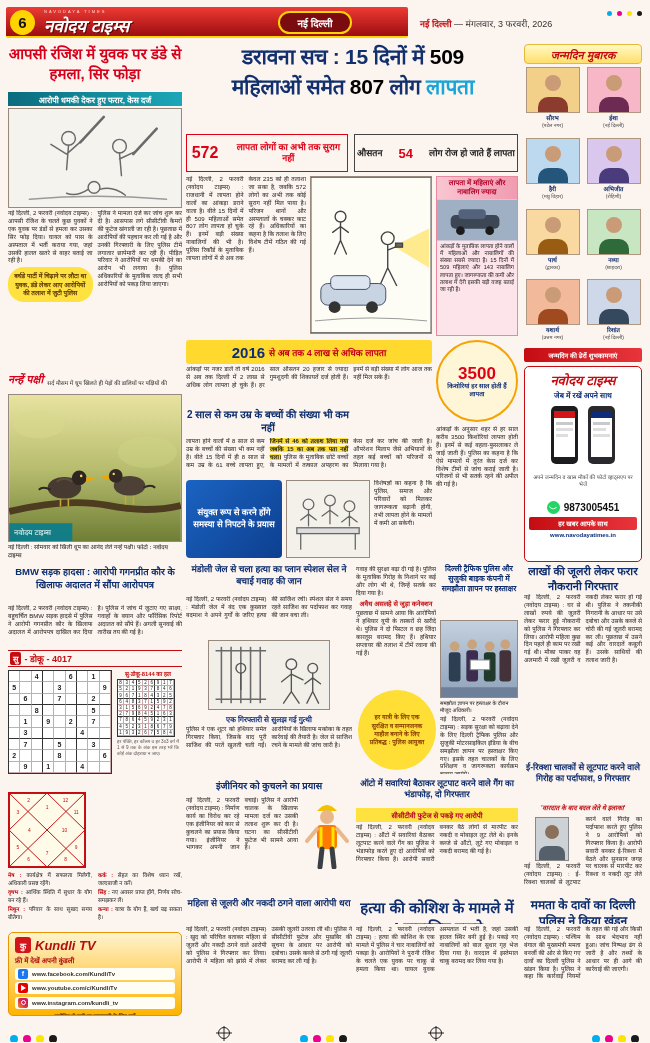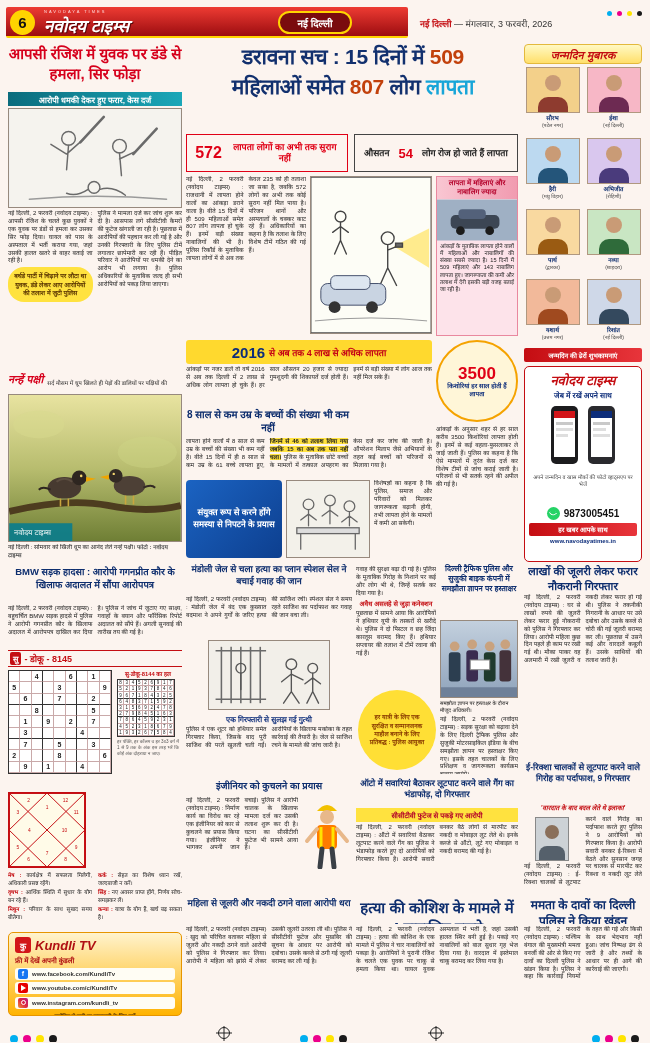--- a/index.html
+++ b/index.html
@@ -29,22 +29,22 @@
 .photo-frame{border:1px solid #97897d;background:#eee}
 .caption{font-size:6px;color:#222;line-height:1.25}
 .caption b{color:#555}
 
 
 .attack-headline{font-size:15px}
 .attack-sub{background:linear-gradient(90deg,#0b6c7d,#1ba7b8);color:#fff;font-size:8px;font-weight:bold;display:flex;align-items:center;justify-content:center}
 
 
 .m-h{font-weight:bold;font-size:21px;line-height:1.45;text-align:center;letter-spacing:-0.3px}
-.m-blue{color:#12306e}.m-red{color:#c2410c}.m-cyan{color:#18a5d8}
-.stat-box{border:1.5px solid #e00016;display:flex;align-items:center;justify-content:center;gap:9px;text-align:center;padding:2px}
+.m-blue{color:#12306e}.m-red{color:#000000}.m-cyan{color:#18a5d8}
+.stat-box{border:1.5px solid #e00016;display:flex;align-items:center;justify-content:center;gap:16px;text-align:center;padding:2px}
 .stat-box .num{font-size:16px;font-weight:bold;color:#e00016}
 .stat-box .txt{font-size:9px;font-weight:bold;color:#e00016;line-height:1.2}
 .stat-box.dark{border-color:#444}
 .stat-box.dark .txt{color:#222}
 .side-box{background:#fde3ea;border:1px solid #e9889f}
 .side-title{background:linear-gradient(90deg,#f9c6d2,#f19bb0);color:#b4002a;font-weight:bold;font-size:7px;text-align:center;padding:2px 1px;line-height:1.25}
 .side-body{font-size:5.6px;line-height:1.3;text-align:justify;color:#222;padding:2px 3px}
 .yellow-band{background:#ffd92e;border-radius:3px;display:flex;align-items:center;justify-content:center;gap:4px}
 .yellow-band .yr{color:#0d2d7a;font-weight:bold;font-size:15px}
 .yellow-band .yt{color:#c40016;font-weight:bold;font-size:9px}
@@ -100,21 +100,21 @@
 .bd-torso{position:absolute;bottom:0;left:50%;transform:translateX(-50%);width:30px;height:15px;border-radius:10px 10px 0 0}
 .bd-name{font-size:6px;font-weight:bold;color:#0e2e6e;text-align:center;margin-top:1px}
 .bd-place{font-size:5px;color:#444;text-align:center}
 .red-band{background:linear-gradient(90deg,#c40d12,#e8353b);color:#fff;font-weight:bold;font-size:6.6px;display:flex;align-items:center;justify-content:center;border-radius:2px}
 
 
 .promo{border:1.5px solid #c40d12;border-radius:5px;background:#fff;text-align:center;padding:4px 4px}
 .promo-logo{color:#c40d12;font-weight:bold;font-style:italic;font-size:13px}
 .promo-tag{color:#0d2d7a;font-weight:bold;font-size:7.5px;margin-top:1px}
 .promo-note{font-size:5.4px;color:#444;margin-top:2px;line-height:1.3}
-.wa-row{display:flex;align-items:center;justify-content:center;gap:4px;margin-top:19px}
+.wa-row{display:flex;align-items:center;justify-content:center;gap:4px;margin-top:13px}
 .wa{width:13px;height:13px;border-radius:50%;background:#25d366;position:relative;flex:0 0 auto}
 .wa::after{content:"";position:absolute;left:3.5px;top:3px;width:5px;height:5px;border-left:1.8px solid #fff;border-bottom:1.8px solid #fff;border-radius:0 0 0 5px;transform:rotate(-40deg)}
 .wa-num{font-size:10px;font-weight:bold;color:#111}
 .promo-site{font-size:6px;color:#0d2d7a;font-weight:bold;margin-top:2px}
 
 
 .mug{width:34px;height:44px;background:#cdd2d6;border:1px solid #888;margin:1px auto 2px;position:relative;break-inside:avoid}
 .mug::before{content:"";position:absolute;top:7px;left:50%;transform:translateX(-50%);width:14px;height:14px;border-radius:50%;background:#8a6f5a}
 .mug::after{content:"";position:absolute;bottom:0;left:50%;transform:translateX(-50%);width:26px;height:14px;border-radius:8px 8px 0 0;background:#55606b}
 
@@ -215,21 +215,21 @@
   </section>
 
   <section>
     <h2 class="abs nav-head" style="left:8px;top:566px;width:174px;height:38px;font-size:9.5px">BMW सड़क हादसा : आरोपी गगनप्रीत कौर के खिलाफ अदालत में सौंपा आरोपपत्र</h2>
     <div class="abs body cols2" style="left:8px;top:605px;width:174px;height:43px">नई दिल्ली, 2 फरवरी (नवोदय टाइम्स) : बहुचर्चित BMW सड़क हादसे में पुलिस ने आरोपी गगनप्रीत कौर के खिलाफ अदालत में आरोपपत्र दाखिल कर दिया है। पुलिस ने जांच में जुटाए गए साक्ष्य, गवाहों के बयान और फॉरेंसिक रिपोर्ट अदालत को सौंपे हैं। अगली सुनवाई की तारीख तय की गई है।</div>
   </section>
 
   <section class="abs" style="left:8px;top:650px;width:174px;height:138px">
     <div class="sd-title-row">
       <span class="sd-chip">सु</span>
-      <span class="sd-title">- डोकू - 8145</span>
+      <span class="sd-title">- डोकू - 4017</span>
     </div>
     <div style="display:flex;gap:5px;margin-top:3px">
       <div class="sd-grid">
           <div class="sd-cell"></div>
           <div class="sd-cell"></div>
           <div class="sd-cell b3r">4</div>
           <div class="sd-cell"></div>
           <div class="sd-cell"></div>
           <div class="sd-cell b3r">6</div>
           <div class="sd-cell"></div>
@@ -505,21 +505,21 @@
         <circle cx="24" cy="32" r="4.5" fill="#1c1c1c"></circle>
         <circle cx="54" cy="32" r="4.5" fill="#1c1c1c"></circle>
       </svg>
       <div class="side-body">आंकड़ों के मुताबिक लापता होने वालों में महिलाओं और नाबालिगों की संख्या सबसे ज्यादा है। 15 दिनों में 509 महिलाएं और 143 नाबालिग लापता हुए। जागरूकता की कमी और तलाश में देरी इसकी बड़ी वजह बताई जा रही है।</div>
     </div>
     <div class="abs yellow-band" style="left:186px;top:340px;width:246px;height:24px">
       <span class="yr">2016</span>
       <span class="yt">से अब तक 4 लाख से अधिक लापता</span>
     </div>
     <div class="abs body cols3" style="left:186px;top:366px;width:246px;height:40px">आंकड़ों पर नजर डालें तो वर्ष 2016 से अब तक दिल्ली में 2 लाख से अधिक लोग लापता हो चुके हैं। हर साल औसतन 20 हजार से ज्यादा गुमशुदगी की शिकायतें दर्ज होती हैं। इनमें से बड़ी संख्या में लोग आज तक नहीं मिल सके हैं।</div>
-    <h3 class="abs nav-head" style="left:186px;top:408px;width:164px;height:28px;font-size:10px">8 साल से कम उम्र के बच्चों की संख्या भी कम नहीं</h3>
+    <h3 class="abs nav-head" style="left:186px;top:408px;width:164px;height:28px;font-size:10px">2 साल से कम उम्र के बच्चों की संख्या भी कम नहीं</h3>
     <div class="abs body cols3" style="left:186px;top:438px;width:246px;height:40px">
       <span>लापता होने वालों में 8 साल से कम उम्र के बच्चों की संख्या भी कम नहीं है। बीते 15 दिनों में ही 8 साल से कम उम्र के 61 बच्चे लापता हुए,</span>
       <span class="hl-inline">जिनमें से 46 को तलाश लिया गया जबकि 15 का अब तक पता नहीं चला।</span>
       <span>पुलिस के मुताबिक छोटे बच्चों के मामलों में तत्काल अपहरण का केस दर्ज कर जांच की जाती है। ऑपरेशन मिलाप जैसे अभियानों के तहत कई बच्चों को परिजनों से मिलाया गया है।</span>
     </div>
     <div class="abs blue-box" style="left:186px;top:480px;width:96px;height:78px">संयुक्त रूप से करने होंगे समस्या से निपटने के प्रयास</div>
     <svg class="abs photo-frame" style="left:286px;top:480px;width:84px;height:78px" viewBox="0 0 84 78">
       <rect width="84" height="78" fill="#f3f1ea"></rect>
       <g stroke="#666" fill="none" stroke-width="1.3" stroke-linecap="round">
         <circle cx="22" cy="24" r="5.5"></circle>

